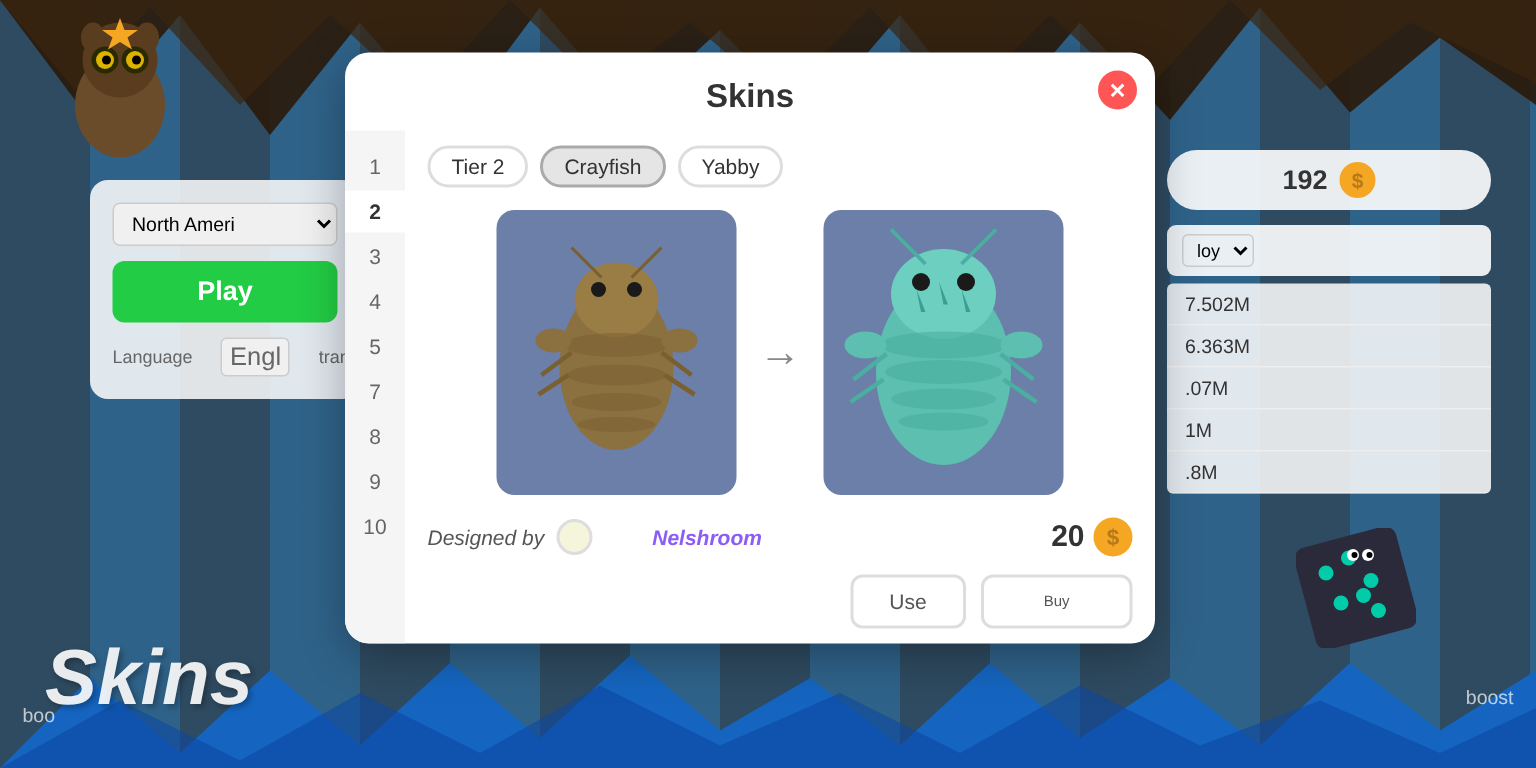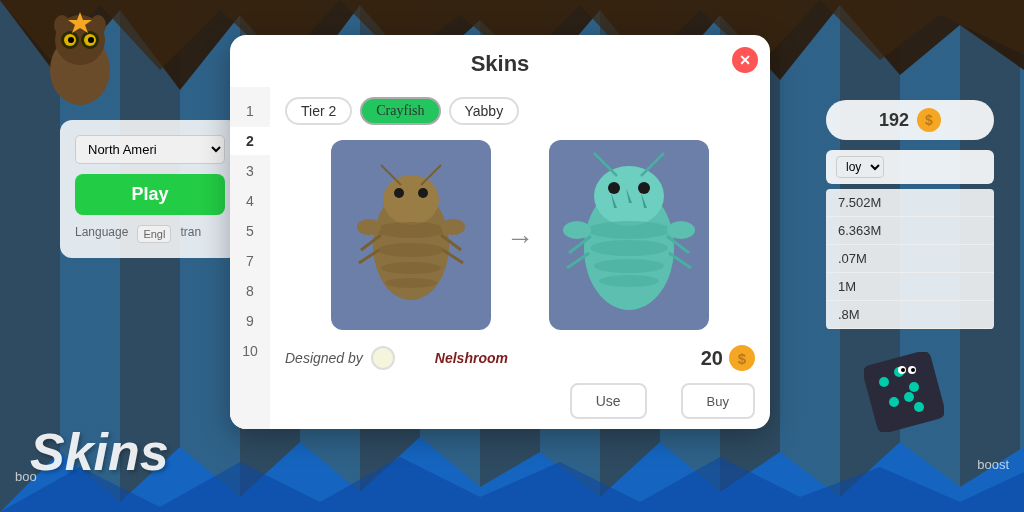--- a/index.html
+++ b/index.html
@@ -73,32 +73,32 @@
       padding: 10px 14px;
       font-size: 18px;
       font-weight: bold;
       cursor: pointer;
       width: 100%;
       margin-bottom: 10px;
     }
 
     .language-row {
       display: flex;
-      align-items: flex-start;
+      align-items: center;
       font-size: 12px;
       color: #666;
-      gap: 9px;
+      gap: 19px;
     }
 
     .lang-badge {
       background: #f0f0f0;
       border: 1px solid #ccc;
       border-radius: 4px;
       padding: 2px 5px;
-      font-size: 11px;
+      font-size: 17px;
     }
 
     
     .skins-watermark {
       position: absolute;
       bottom: 30px;
       left: 30px;
       font-size: 52px;
       font-weight: 900;
       color: rgba(255,255,255,0.9);
@@ -116,21 +116,21 @@
       width: 100px;
       height: 100px;
       z-index: 3;
     }
 
     
     .right-panel {
       position: absolute;
       right: 30px;
       top: 100px;
-      width: 168px;
+      width: 216px;
       z-index: 1;
     }
 
     .coins-display {
       background: rgba(255,255,255,0.9);
       border-radius: 20px;
       padding: 8px 15px;
       display: flex;
       align-items: center;
       gap: 8px;
@@ -278,22 +278,21 @@
       border: 2px solid #ddd;
       border-radius: 20px;
       padding: 4px 14px;
       font-size: 14px;
       color: #333;
       cursor: pointer;
     }
 
     .tag.active {
       border-color: #aaa;
-      background: #22c55e;
-      font-family: Liberation Serif, serif;
+      background: #e5e5e5;
     }
 
     
     .skin-compare {
       display: flex;
       align-items: center;
       justify-content: center;
       gap: 15px;
       margin-bottom: 15px;
     }
@@ -333,21 +332,21 @@
 
     .designer-avatar {
       width: 24px;
       height: 24px;
       background: #f5f5dc;
       border-radius: 50%;
       border: 2px solid #ddd;
     }
 
     .designer-name {
-      color: #7f1d1d;
+      color: #8b5cf6;
       font-weight: bold;
       padding-left: 32px;
     }
 
     .price-display {
       display: flex;
       align-items: center;
       gap: 6px;
       font-size: 20px;
       font-weight: bold;
@@ -381,25 +380,24 @@
       padding: 8px 24px;
       font-size: 14px;
       color: #555;
       cursor: pointer;
     }
 
     .btn-buy {
       background: white;
       border: 2px solid #ddd;
       border-radius: 8px;
-      padding: 8px 24px;
-      font-size: 13px;
+      padding: 8px 40px;
+      font-size: 10px;
       color: #555;
       cursor: pointer;
-      margin-left: 24px;
     }
 
     
     .crayfish-brown {
       width: 120px;
       height: 160px;
     }
 
     .crayfish-teal {
       width: 140px;

